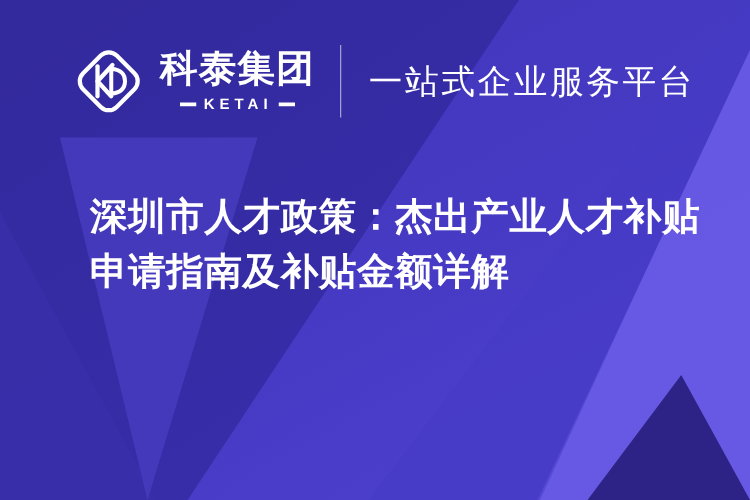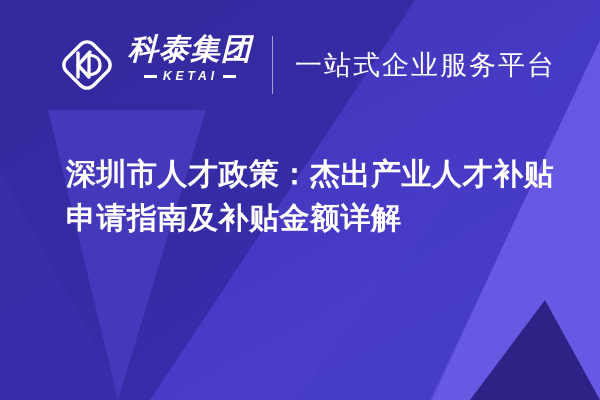--- a/index.html
+++ b/index.html
@@ -30,23 +30,22 @@
   .header {
     position: absolute;
     left: 0; top: 0;
     width: 600px;
     height: 130px;
     display: flex;
     align-items: center;
   }
   .logo-block {
     display: flex;
-    align-items: flex-start;
+    align-items: center;
     margin-left: 56px;
-    font-style: italic;
   }
   .logo-mark {
     width: 62px;
     height: 62px;
     flex: 0 0 auto;
     margin-right: 10px;
   }
   .logo-mark svg { display: block; }
   .logo-words {
     display: flex;
@@ -112,21 +111,21 @@
     letter-spacing: 1px;
     white-space: nowrap;
     margin-top: 7px;
     font-weight: 400;
     font-family: "Liberation Serif", "DejaVu Serif", serif;
   }
 
   
   .title-area {
     position: absolute;
-    left: 66px;
+    left: 72px;
     top: 152px;
     width: 500px;
   }
   .title-text {
     font-size: 30px;
     font-weight: 700;
     color: #ffffff;
     line-height: 1.47;
     letter-spacing: 0.5px;
     margin: 0;

